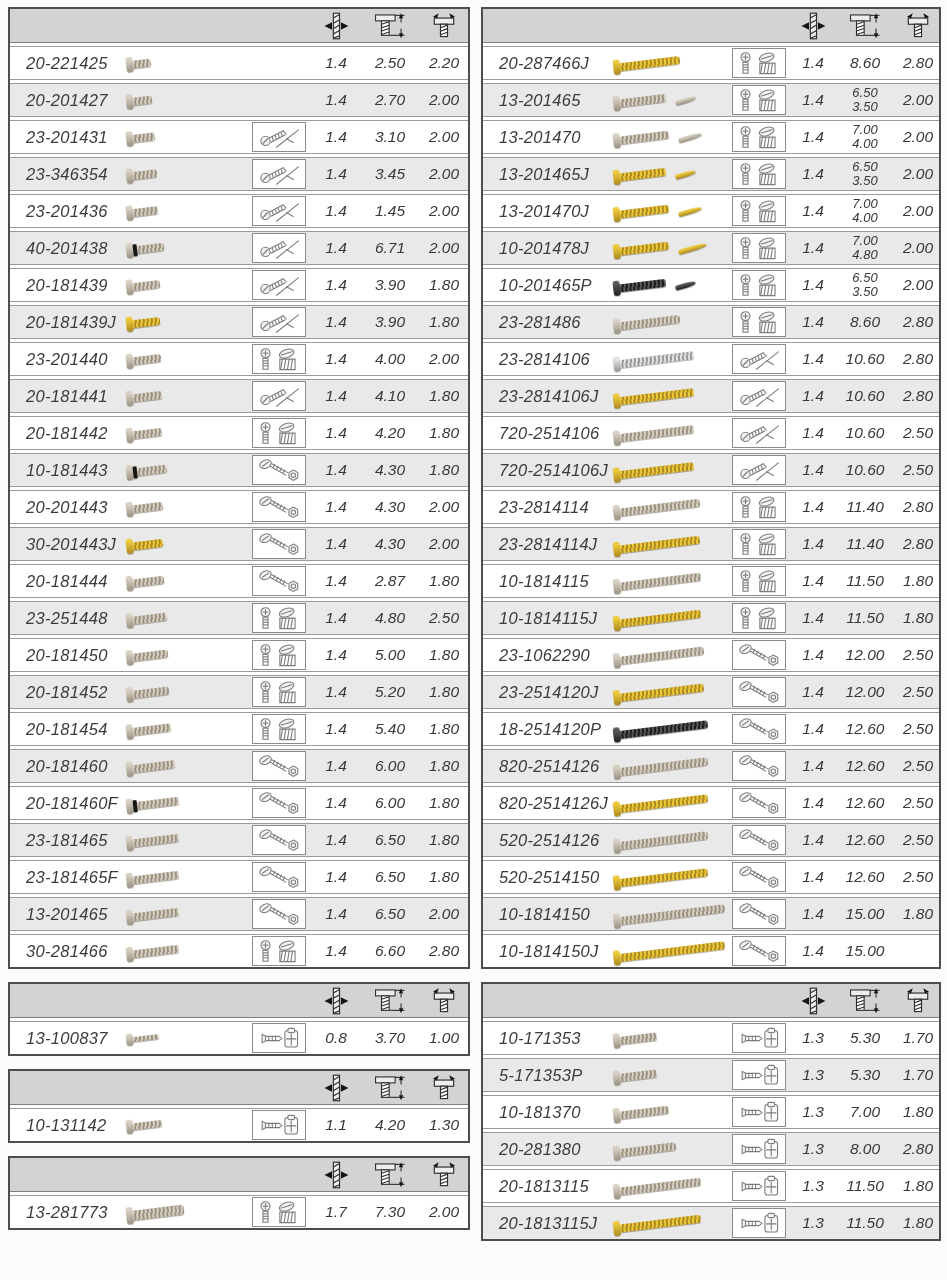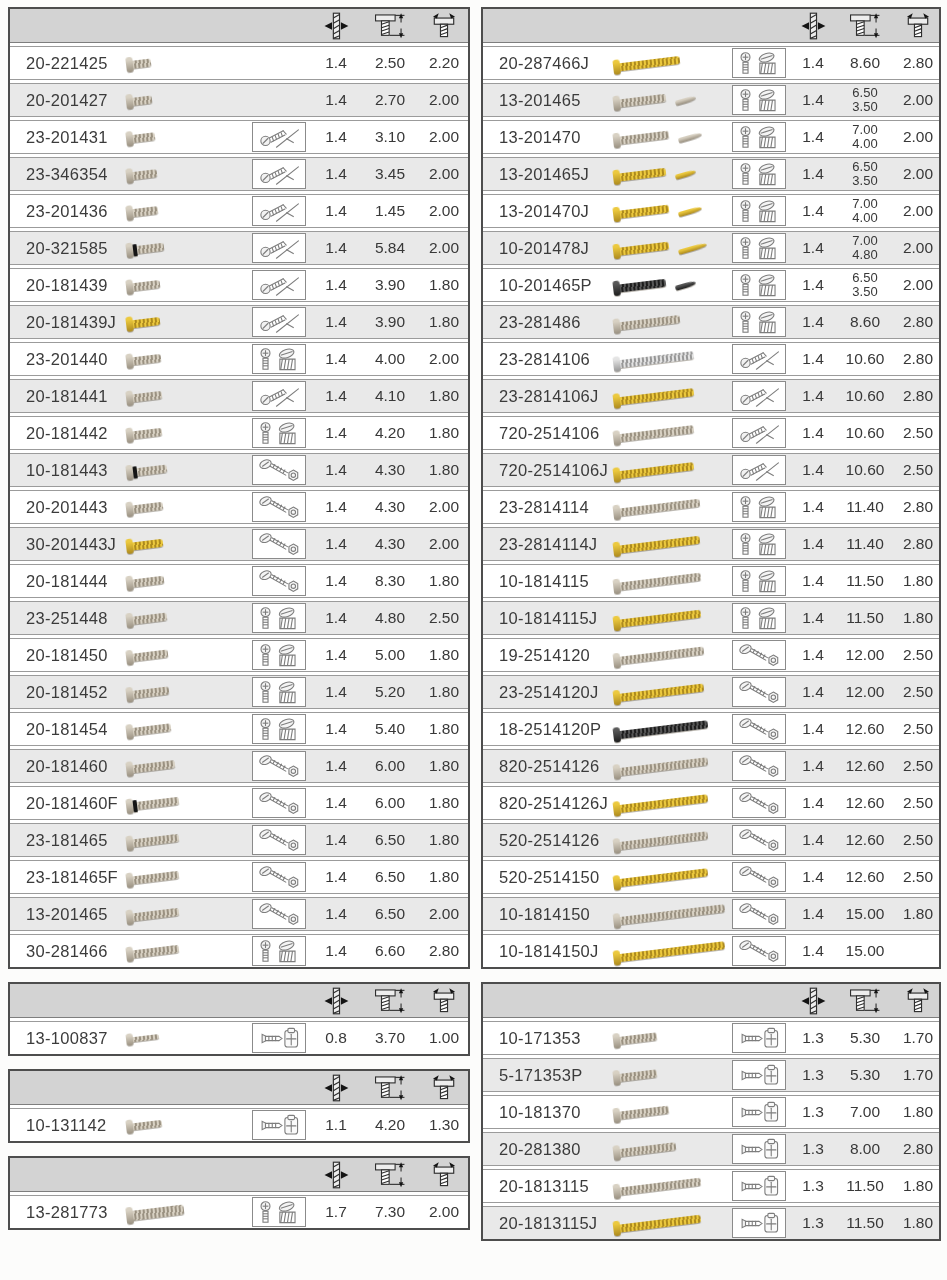--- a/index.html
+++ b/index.html
@@ -2,21 +2,21 @@
 <html><head>
 <meta charset="utf-8">
 <style>
   html,body{margin:0;padding:0;}
   body{
     width:947px;height:1280px;overflow:hidden;
     background:#fcfcfb;
     font-family:"Liberation Sans",sans-serif;
     color:#3b3b3b;
   }
-  #page{position:relative;width:947px;height:1280px;}
+  #page{position:relative;width:947px;height:1280px;font-style:italic;}
   .col{position:absolute;top:7px;display:flex;flex-direction:column;}
   #left-col{left:8px;width:462px;}
   #right-col{left:481px;width:460px;}
   .col>.table+.table{margin-top:13px;}
 
   .table{border:2px solid #4d4d4d;background:#fff;}
   .thead{
     height:33px;background:#d3d3d3;display:grid;align-items:center;
     border-bottom:1px solid #7e7e7e;margin-bottom:3px;
   }
@@ -218,21 +218,21 @@
                   <path d="M36 17.5 L44 22"></path>
                 </g>
               </svg>
             </span>
           </div>
           <div class="cell num">1.4</div>
           <div class="cell num">1.45</div>
           <div class="cell num">2.00</div>
         </div>
         <div class="row grid-l alt">
-          <div class="cell part">20-321585</div>
+          <div class="cell part">40-201438</div>
           <div class="cell screwcell">
             <span class="screw">
               <span class="sc-head" style="width: 7px; height: 15px; background: linear-gradient(rgb(216, 209, 195) 20%, rgb(154, 145, 129));"></span>
               <span class="sc-ring" style="height: 12px;"></span>
               <span class="sc-shank" style="width: 27px; height: 8px; background: repeating-linear-gradient(100deg, rgb(216, 209, 195) 0px, rgb(216, 209, 195) 2px, rgb(154, 145, 129) 2px, rgb(154, 145, 129) 4px);"></span>
             </span>
           </div>
           <div class="cell iconcell">
             <span class="iconbox">
               <svg viewBox="0 0 54 32">
@@ -246,21 +246,21 @@
     <line x1="26" y1="12" x2="27.5" y2="16.3"></line>
                   <line x1="29.5" y1="10.3" x2="31" y2="14.6"></line>
     <path d="M32 8 L35.5 12"></path>
     <path d="M24 27.5 L50 7"></path>
                   <path d="M36 17.5 L44 22"></path>
                 </g>
               </svg>
             </span>
           </div>
           <div class="cell num">1.4</div>
-          <div class="cell num">5.84</div>
+          <div class="cell num">6.71</div>
           <div class="cell num">2.00</div>
         </div>
         <div class="row grid-l">
           <div class="cell part">20-181439</div>
           <div class="cell screwcell">
             <span class="screw">
               <span class="sc-head" style="width: 7px; height: 15px; background: linear-gradient(rgb(216, 209, 195) 20%, rgb(154, 145, 129));"></span>
               <span class="sc-shank" style="width: 27px; height: 8px; background: repeating-linear-gradient(100deg, rgb(216, 209, 195) 0px, rgb(216, 209, 195) 2px, rgb(154, 145, 129) 2px, rgb(154, 145, 129) 4px);"></span>
             </span>
           </div>
@@ -528,21 +528,21 @@
                   <line x1="24" y1="14.6" x2="26" y2="11.1"></line>
     <line x1="28" y1="16.7" x2="30" y2="13.2"></line>
                   <line x1="32" y1="18.8" x2="34" y2="15.3"></line>
     <path d="M44 15.5 l5.2 3 v6.2 l-5.2 3 l-5.2 -3 v-6.2 z" fill="#f8f8f8"></path>
     <circle cx="44" cy="21.6" r="2.6"></circle>
                 </g>
               </svg>
             </span>
           </div>
           <div class="cell num">1.4</div>
-          <div class="cell num">8.30</div>
+          <div class="cell num">2.87</div>
           <div class="cell num">1.80</div>
         </div>
         <div class="row grid-l alt">
           <div class="cell part">23-251448</div>
           <div class="cell screwcell">
             <span class="screw">
               <span class="sc-head" style="width: 7px; height: 15px; background: linear-gradient(rgb(216, 209, 195) 20%, rgb(154, 145, 129));"></span>
               <span class="sc-shank" style="width: 34px; height: 8px; background: repeating-linear-gradient(100deg, rgb(216, 209, 195) 0px, rgb(216, 209, 195) 2px, rgb(154, 145, 129) 2px, rgb(154, 145, 129) 4px);"></span>
             </span>
           </div>
@@ -1715,21 +1715,21 @@
                   <line x1="43" y1="15.5" x2="41" y2="28"></line>
                 </g>
               </svg>
             </span>
           </div>
           <div class="cell num">1.4</div>
           <div class="cell num">11.50</div>
           <div class="cell num">1.80</div>
         </div>
         <div class="row grid-r">
-          <div class="cell part">19-2514120</div>
+          <div class="cell part">23-1062290</div>
           <div class="cell screwcell">
             <span class="screw">
               <span class="sc-head" style="width: 7px; height: 15px; background: linear-gradient(rgb(216, 209, 195) 20%, rgb(154, 145, 129));"></span>
               <span class="sc-shank" style="width: 84px; height: 8px; background: repeating-linear-gradient(100deg, rgb(216, 209, 195) 0px, rgb(216, 209, 195) 2px, rgb(154, 145, 129) 2px, rgb(154, 145, 129) 4px);"></span>
             </span>
           </div>
           <div class="cell iconcell">
             <span class="iconbox">
               <svg viewBox="0 0 54 32">
                 <g fill="none" stroke="#7d7d7d" stroke-width="1.3" stroke-linecap="round">

